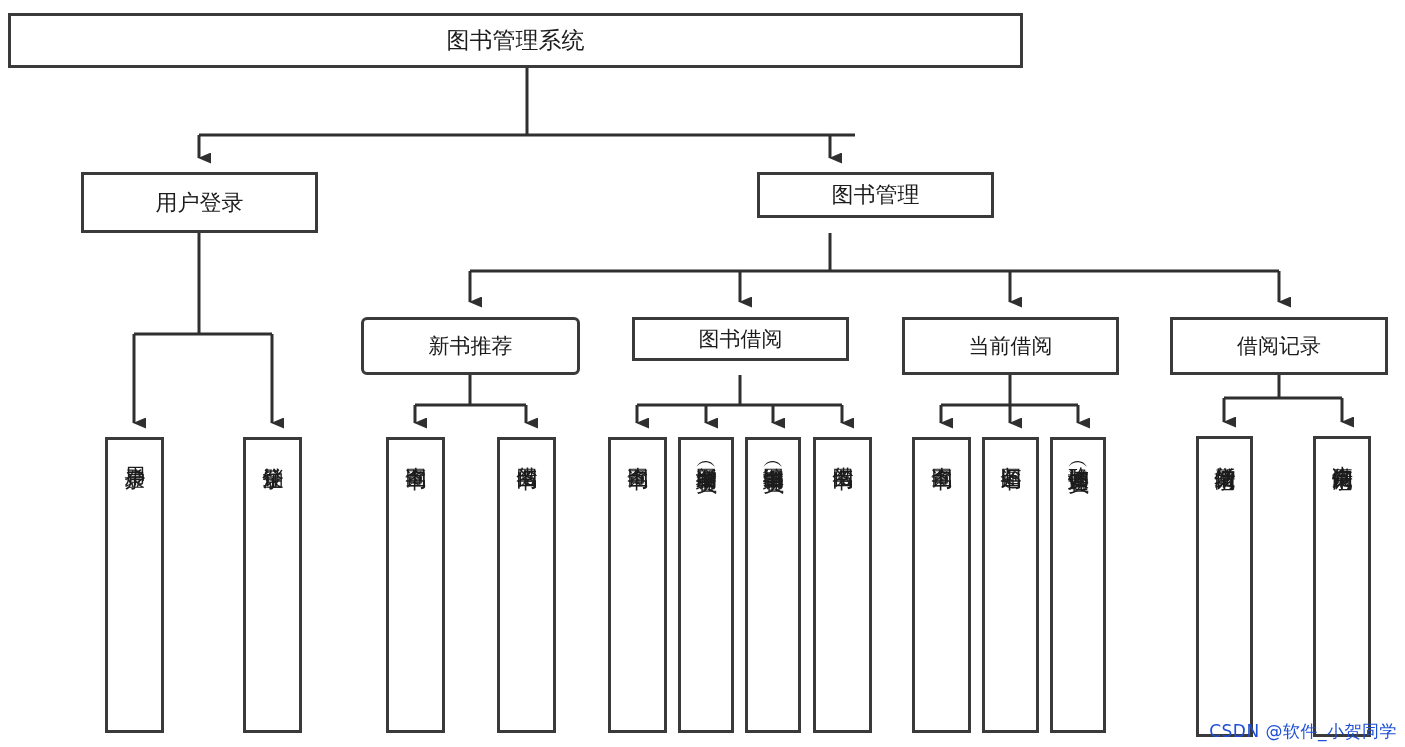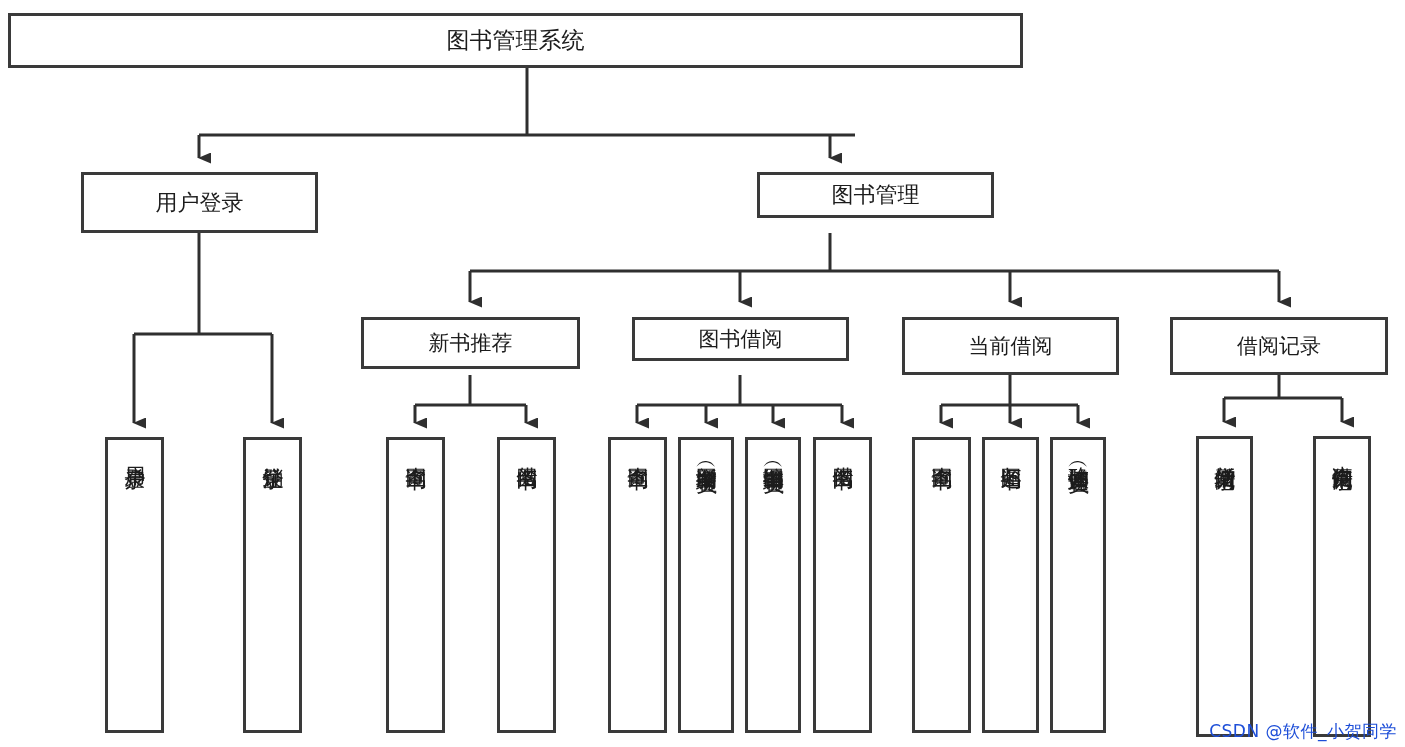--- a/index.html
+++ b/index.html
@@ -124,21 +124,21 @@
   </div>
 
   <div class="node h2" style="left:81px;top:172px;width:237px;height:61px;">
     <span class="lbl">用户登录</span>
   </div>
 
   <div class="node h2" style="left:712px;top:172px;width:237px;height:46px;margin-left:45px;">
     <span class="lbl">图书管理</span>
   </div>
 
-  <div class="node h3" style="left:361px;top:317px;width:219px;height:52px;">
+  <div class="node h3" style="left:361px;top:317px;width:219px;height:58px;border-radius:6px;">
     <span class="lbl">新书推荐</span>
   </div>
 
   <div class="node h3" style="left:632px;top:317px;width:217px;height:44px;">
     <span class="lbl">图书借阅</span>
   </div>
 
   <div class="node h3" style="left:902px;top:317px;width:217px;height:58px;">
     <span class="lbl">当前借阅</span>
   </div>

